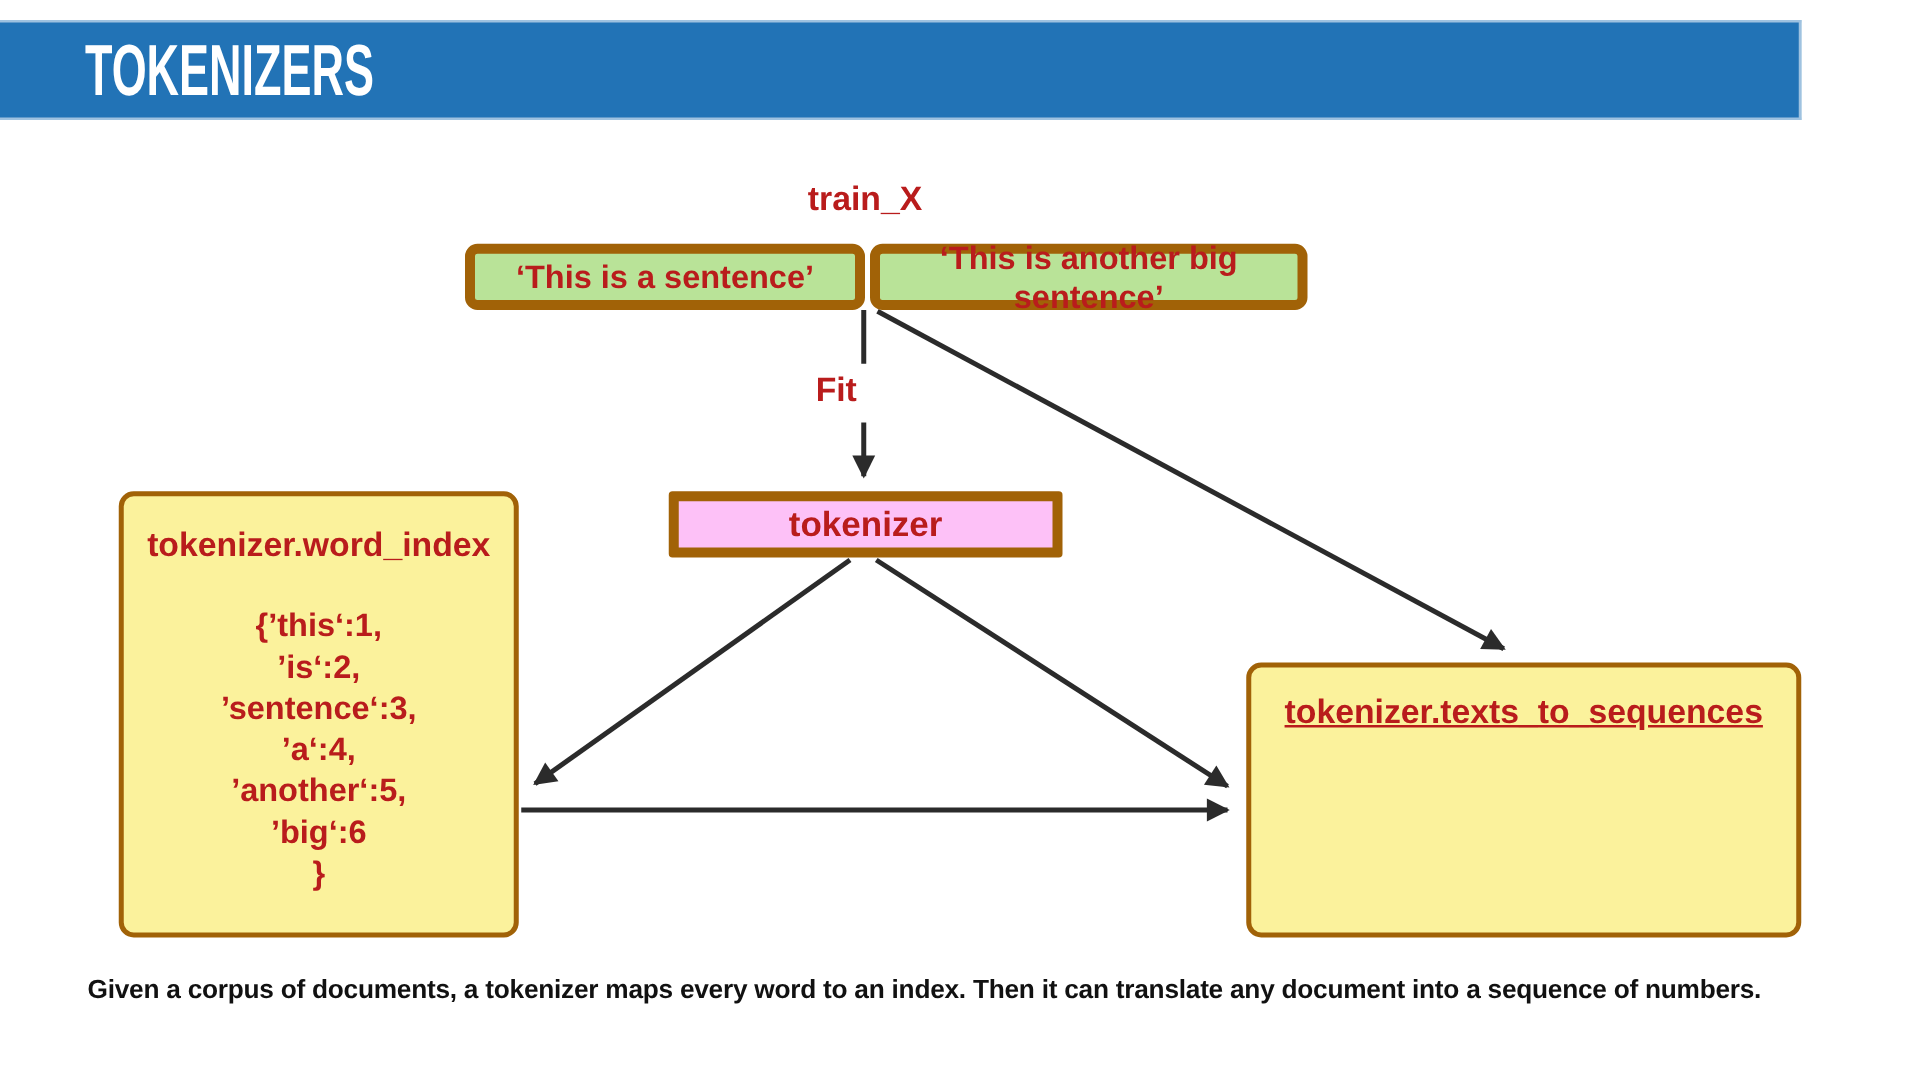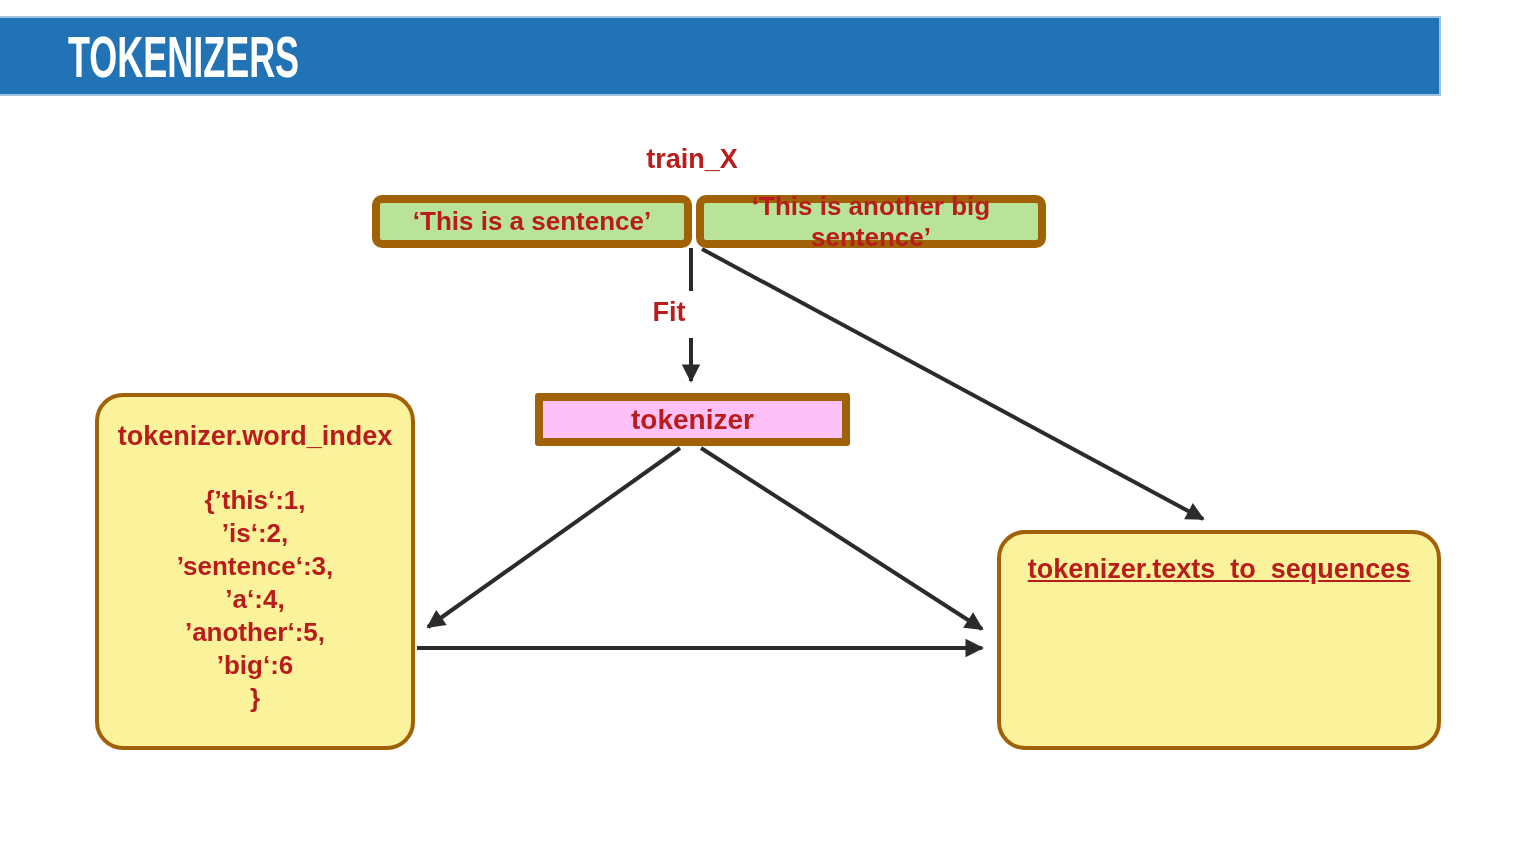--- a/index.html
+++ b/index.html
@@ -45,21 +45,21 @@
     align-items: center;
     justify-content: center;
     text-align: center;
     color: #b91c1c;
     font-weight: bold;
   }
   .green  { background: #b9e398; border-radius: 10px; font-size: 26px; }
   .pink   { background: #fdc1f7; border-radius: 3px; font-size: 28px; }
   .yellow {
     background: #fbf29c;
-    border-radius: 28px;
+    border-radius: 12px;
     border-width: 4px;
     flex-direction: column;
     justify-content: flex-start;
   }
   .yellow .box-title { font-size: 27px; font-weight: bold; }
   .yellow .box-lines { font-size: 26px; font-weight: bold; line-height: 33px; }
 
   .float-label {
     position: absolute;
     font-weight: bold;
@@ -139,14 +139,15 @@
       <div>’another‘:5,</div>
       <div>’big‘:6</div>
       <div>}</div>
     </div>
   </div>
 
   <div class="node yellow" style="left:997px; top:530px; width:444px; height:220px; padding-top:20px;text-decoration:underline;">
     <div class="box-title">tokenizer.texts_to_sequences</div>
   </div>
 
+  <div class="caption">Given a corpus of documents, a tokenizer maps every word to an index. Then it can translate any document into a sequence of numbers.</div>
 
 </div>
 
 </body></html>

